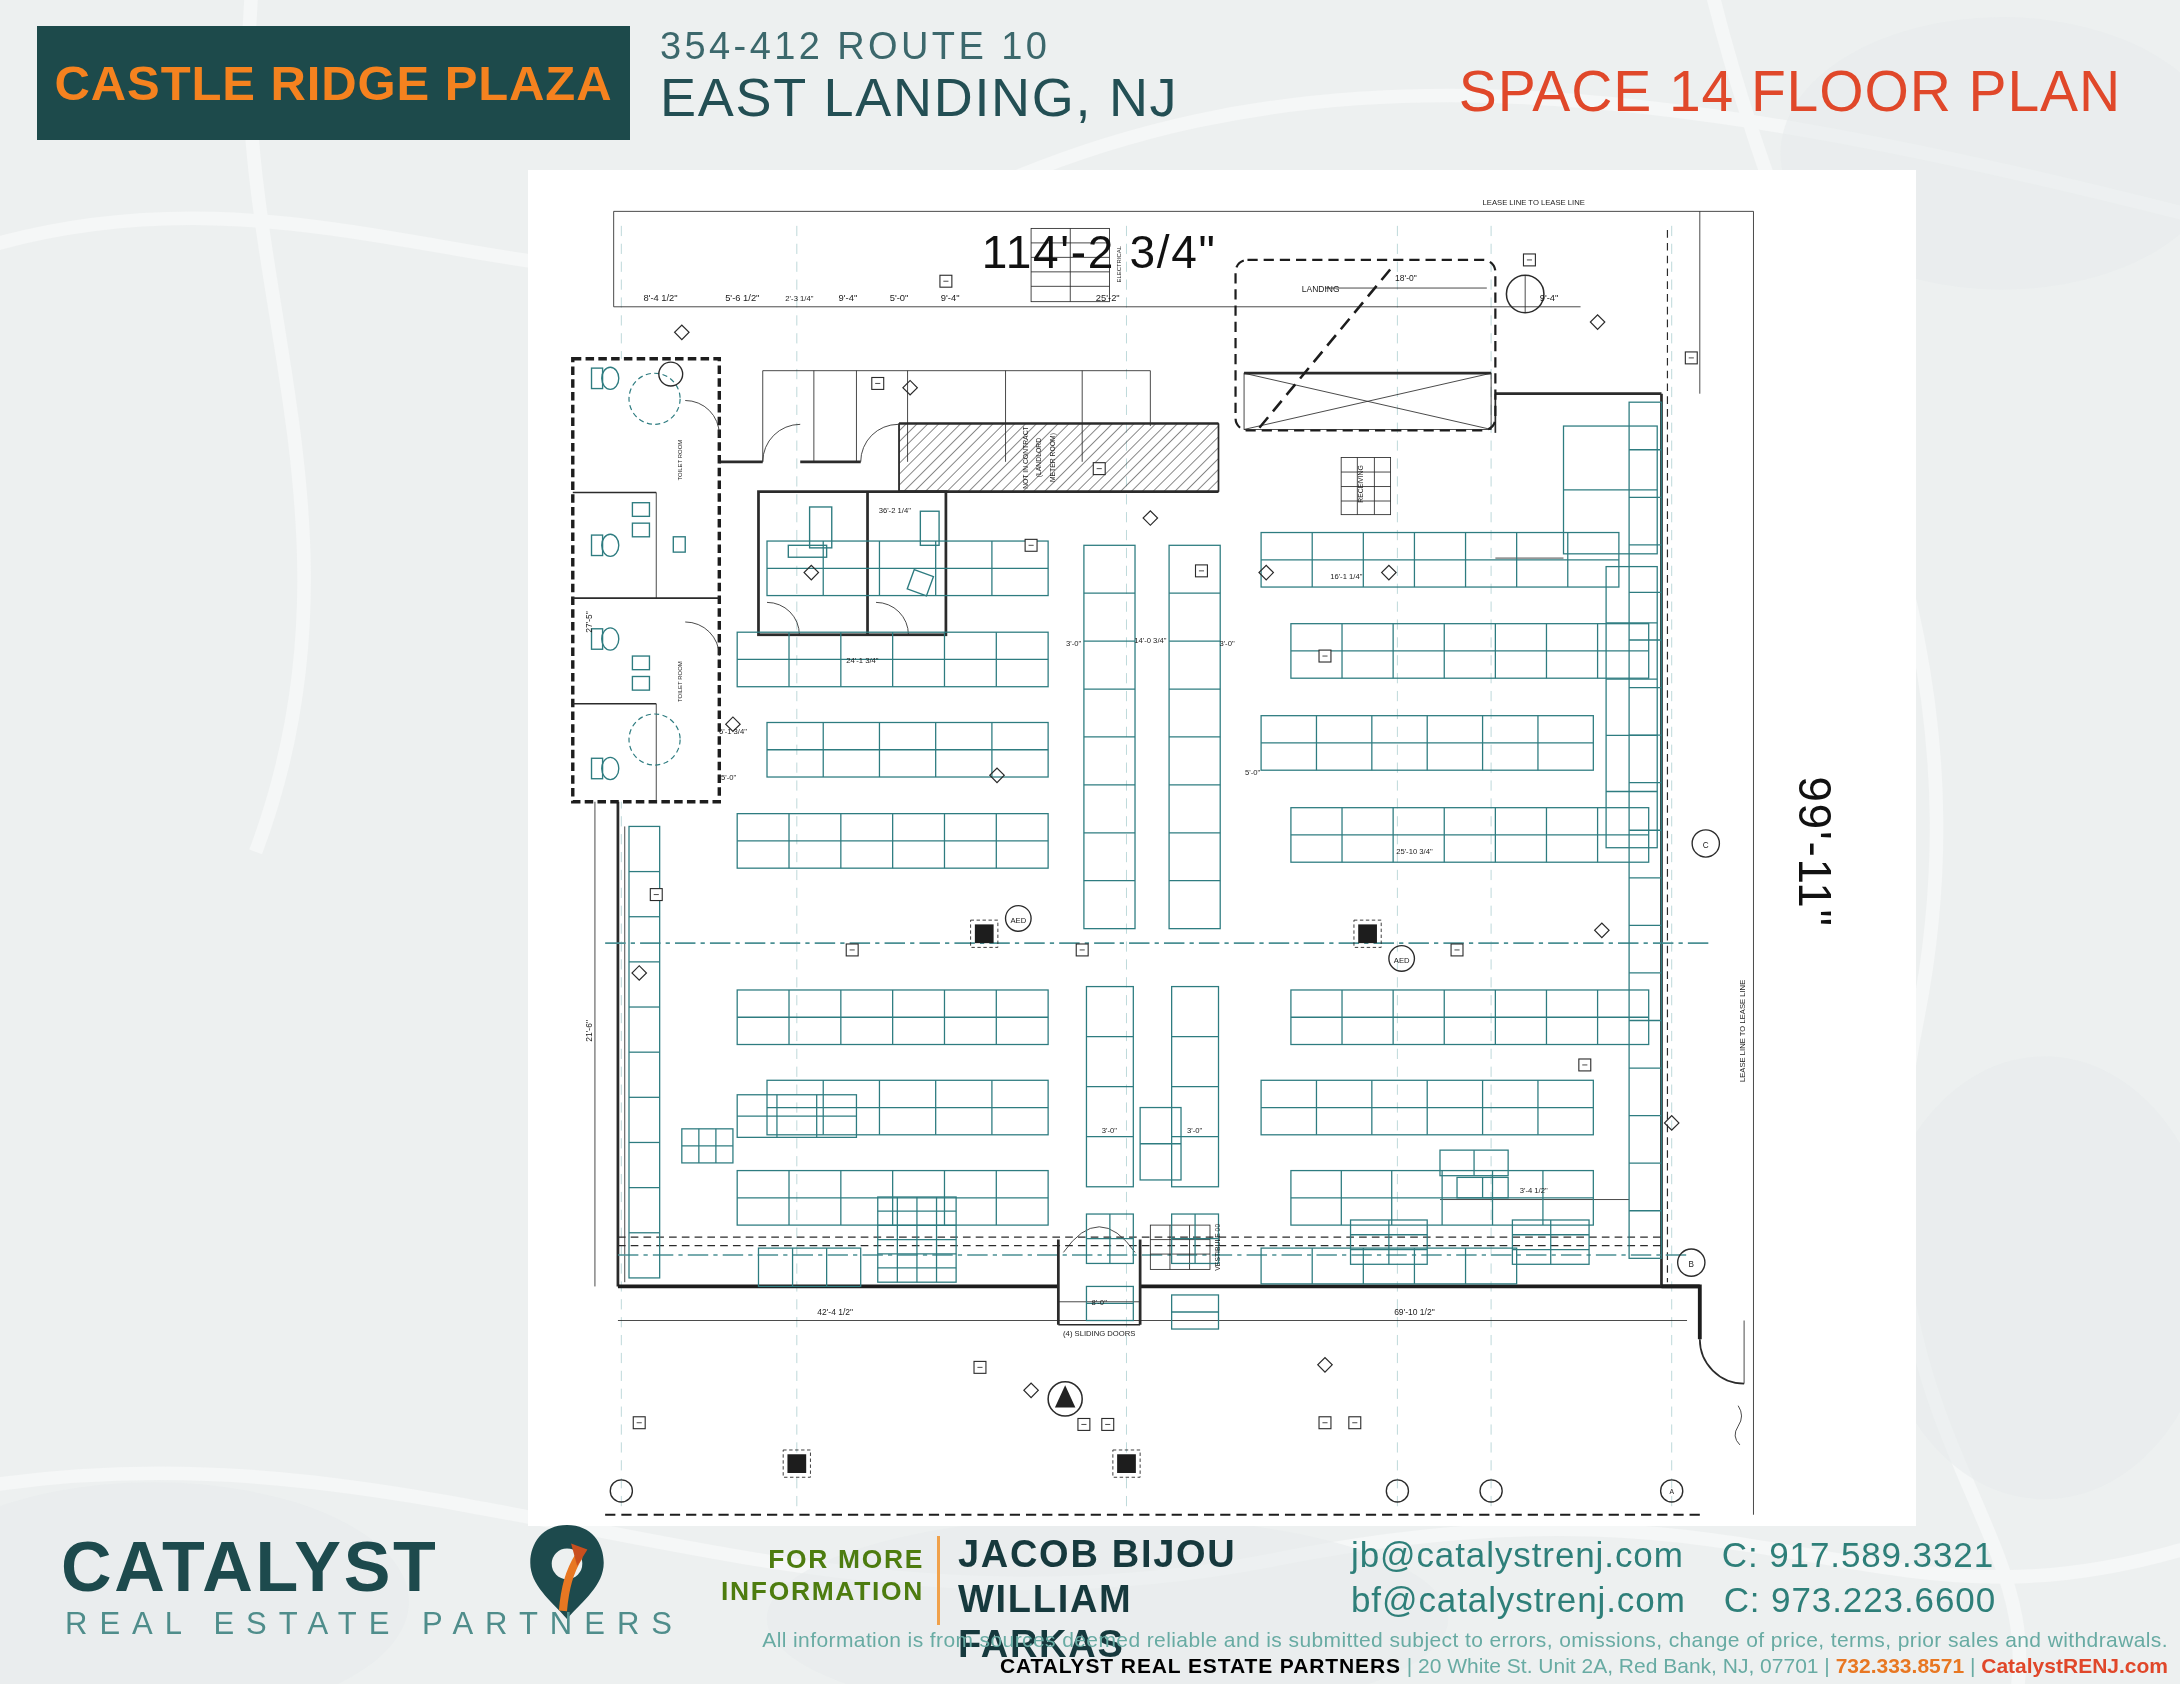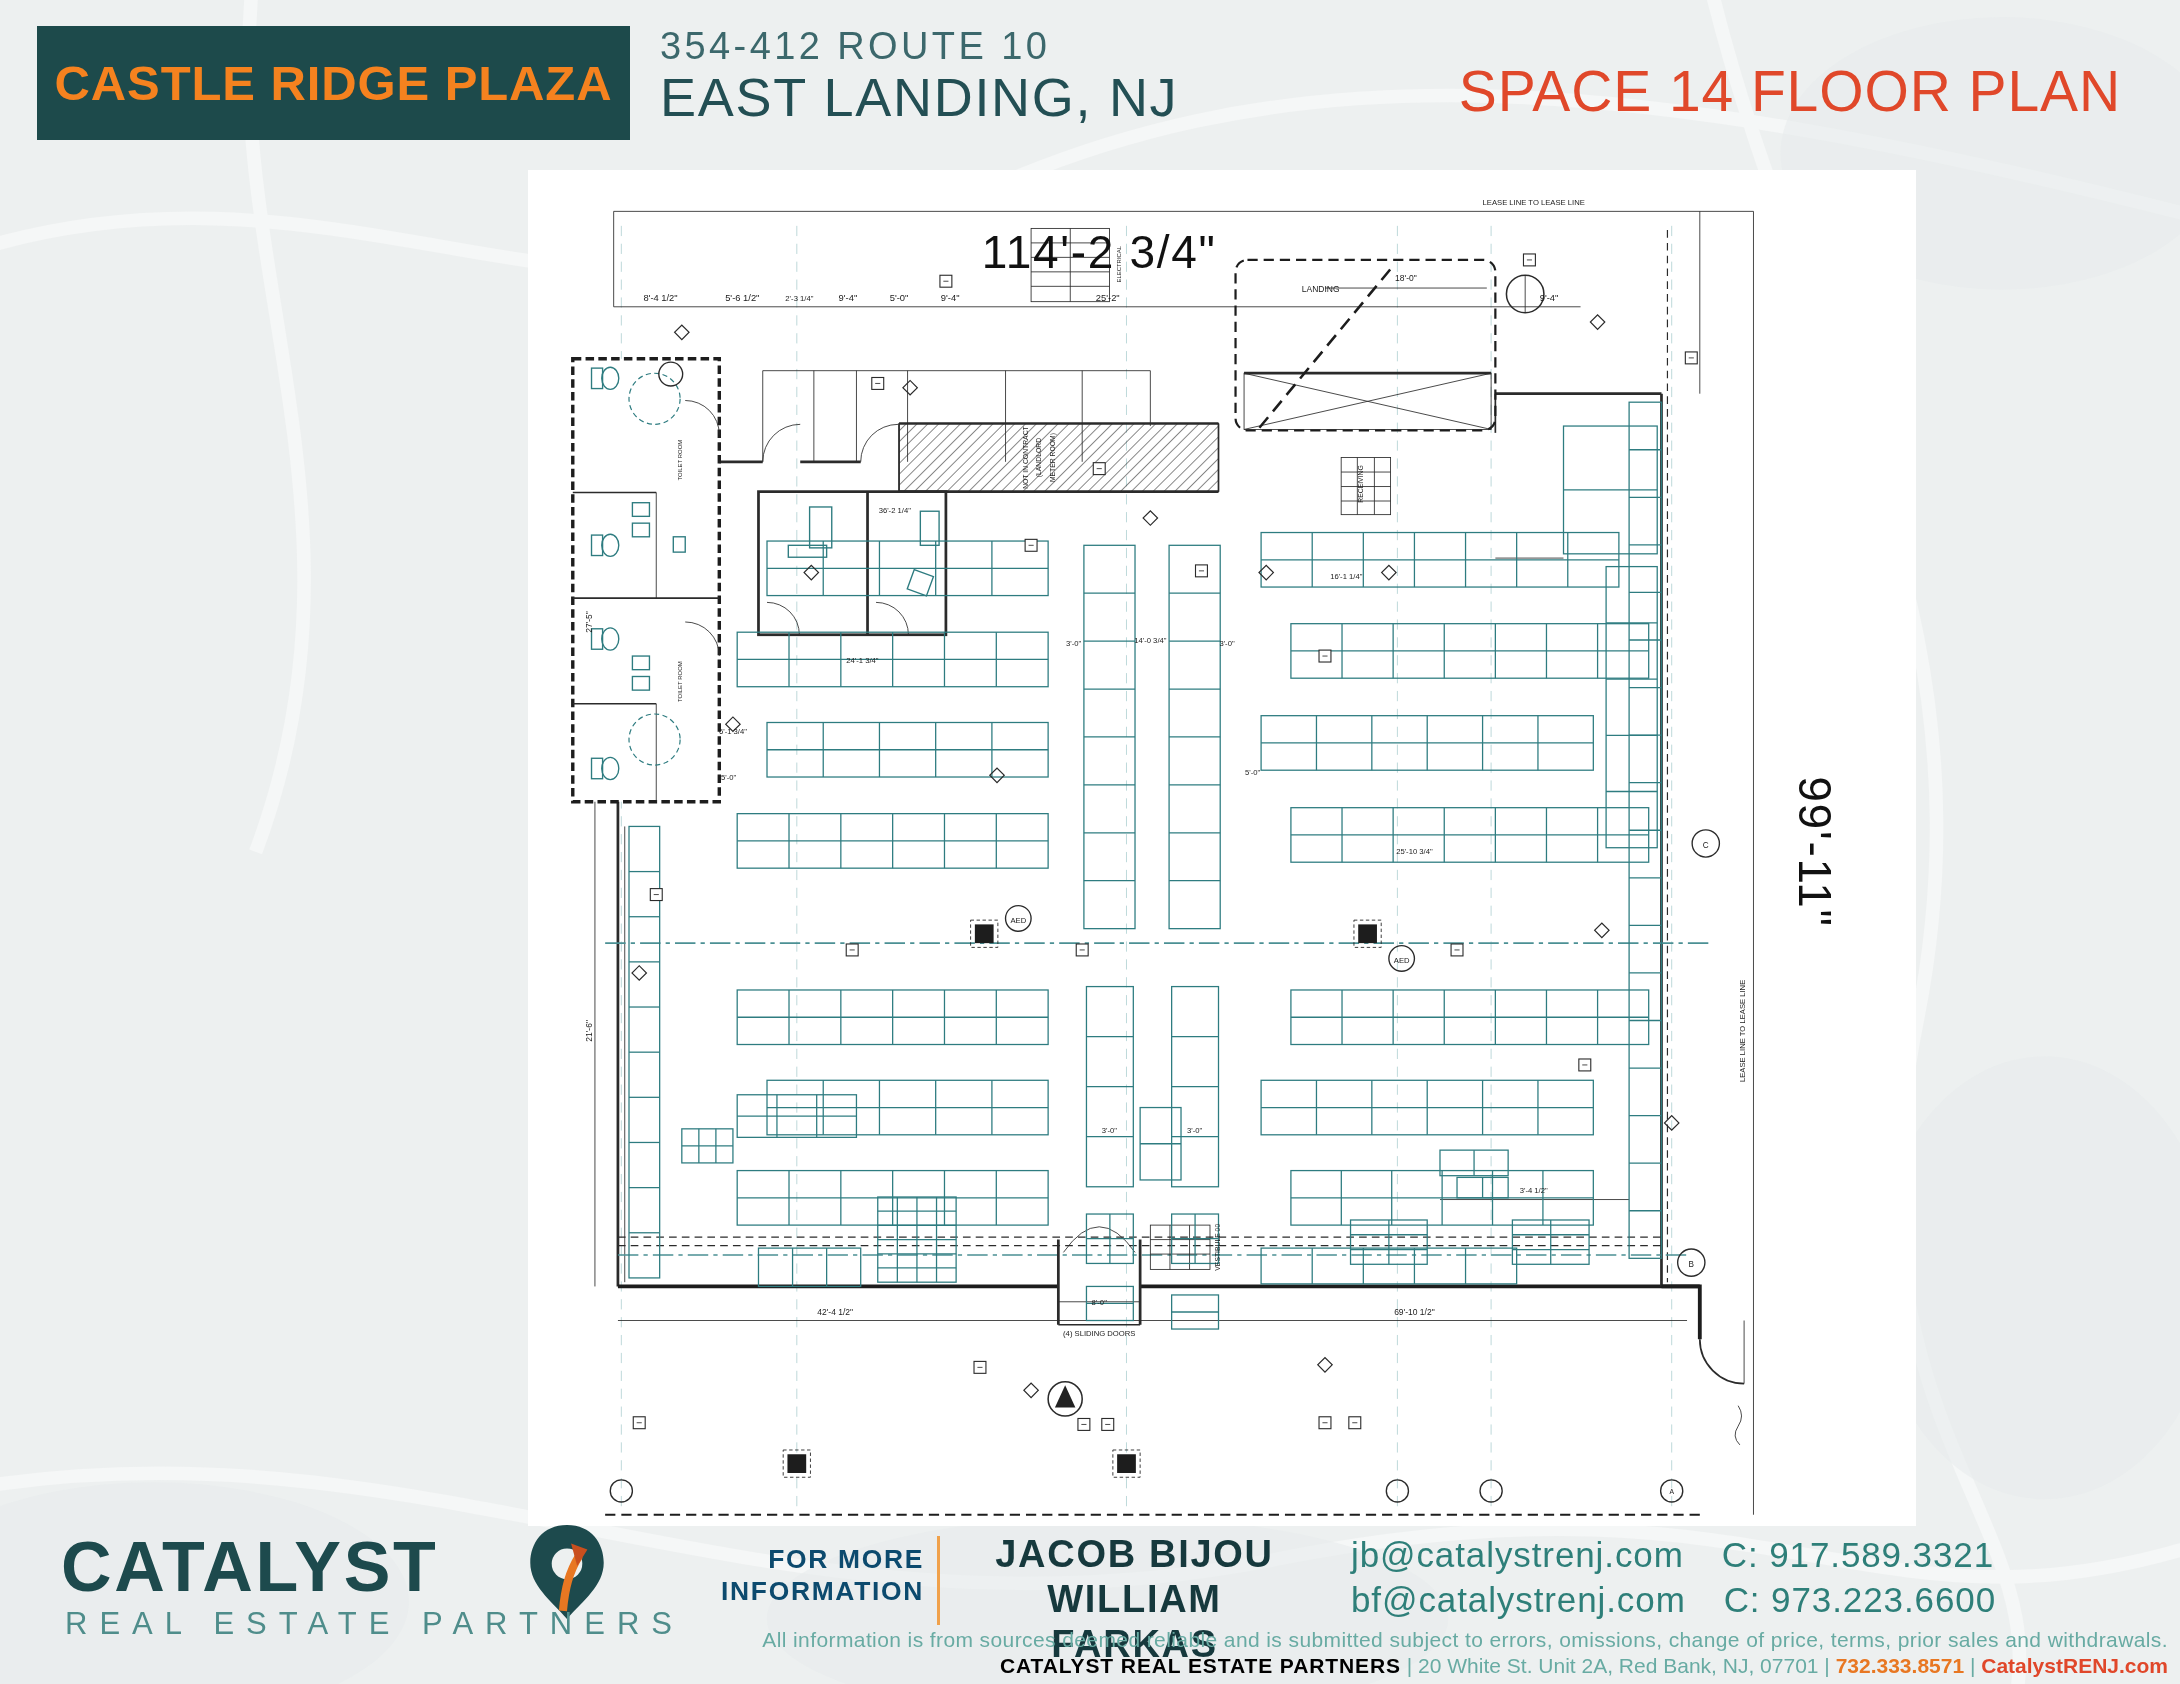--- a/index.html
+++ b/index.html
@@ -42,24 +42,24 @@
   .lbl{fill:#1b1b1b;text-anchor:middle;}
   .colsq{fill:#1d1d1d;stroke:none;}
   .coldash{fill:none;stroke:#1d1d1d;stroke-width:1;stroke-dasharray:4 3;}
   .dia{fill:none;stroke:#2b2b2b;stroke-width:1.4;}
   .tag{fill:#ffffff;stroke:#2b2b2b;stroke-width:1.3;}
   .bigdim{fill:#111;font-size:54px;font-weight:500;text-anchor:middle;letter-spacing:2px;}
   
   #logo-name{left:61px;top:1527px;font-size:70px;font-weight:600;color:#1d4a4d;letter-spacing:2.6px;}
   #logo-pin{left:520px;top:1521px;}
   #logo-sub{left:65px;top:1606px;font-size:31px;color:#4f8d8b;letter-spacing:12px;font-weight:400;}
-  #formore{left:711px;top:1543px;width:213px;text-align:right;color:#0c4a6e;font-weight:bold;
+  #formore{left:711px;top:1543px;width:213px;text-align:right;color:#4d7c0f;font-weight:bold;
            font-size:26.4px;line-height:32px;letter-spacing:1.7px;}
   #fdivider{left:937px;top:1536px;width:3.4px;height:89px;background:#f0a14b;}
-  #names{left:958px;top:1532px;width:353px;text-align:center;color:#16393d;font-weight:bold;
+  #names{left:958px;top:1532px;width:353px;text-align:left;color:#16393d;font-weight:bold;
          font-size:38px;line-height:45px;letter-spacing:1.7px;}
   #contacts{left:1351px;top:1532px;font-size:35px;color:#2e7f79;line-height:45px;letter-spacing:0.9px;}
   #contacts .row{display:flex;gap:38px;}
   #disclaimer{left:0;top:1628px;width:2168px;text-align:right;font-size:21px;color:#68aba3;letter-spacing:0.4px;}
   #bottomline{left:0;top:1654px;width:2168px;text-align:right;font-size:21px;}
   #bottomline .b1{color:#000000;font-weight:bold;letter-spacing:0.9px;}
   #bottomline .b2{color:#68aba3;margin-top:8px;}
   #bottomline .b3{color:#e87722;font-weight:bold;}
   #bottomline .b4{color:#e0472a;font-weight:bold;}
   #bottomline .sep{color:#68aba3;}

